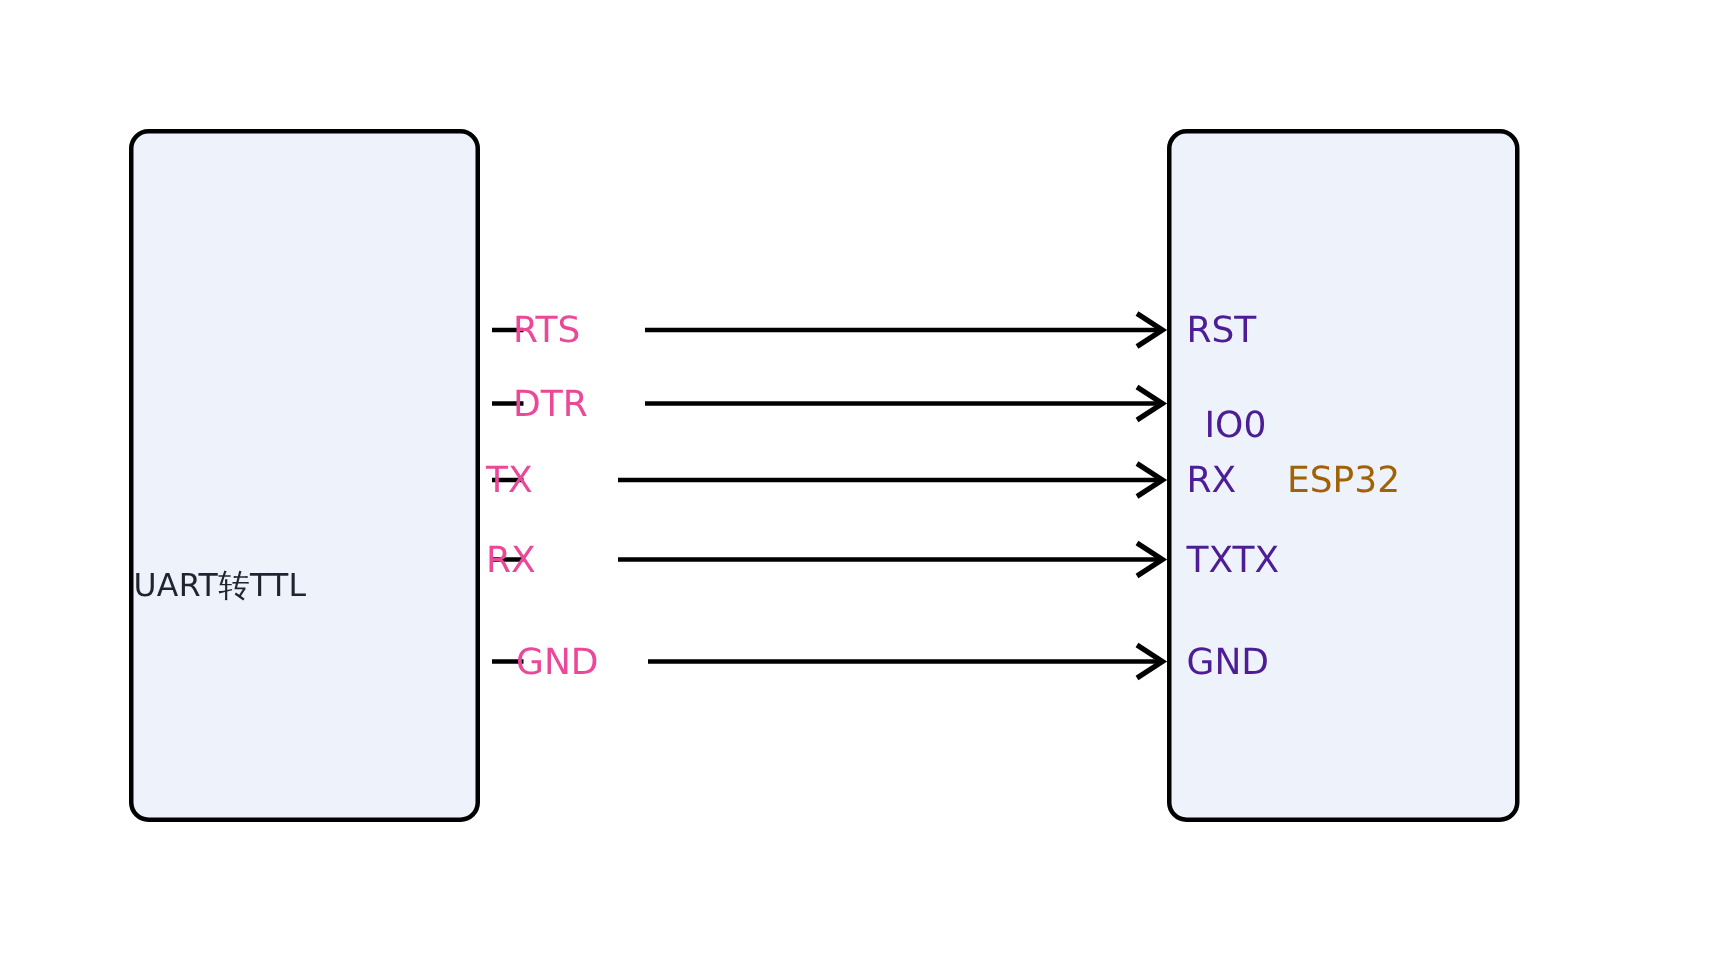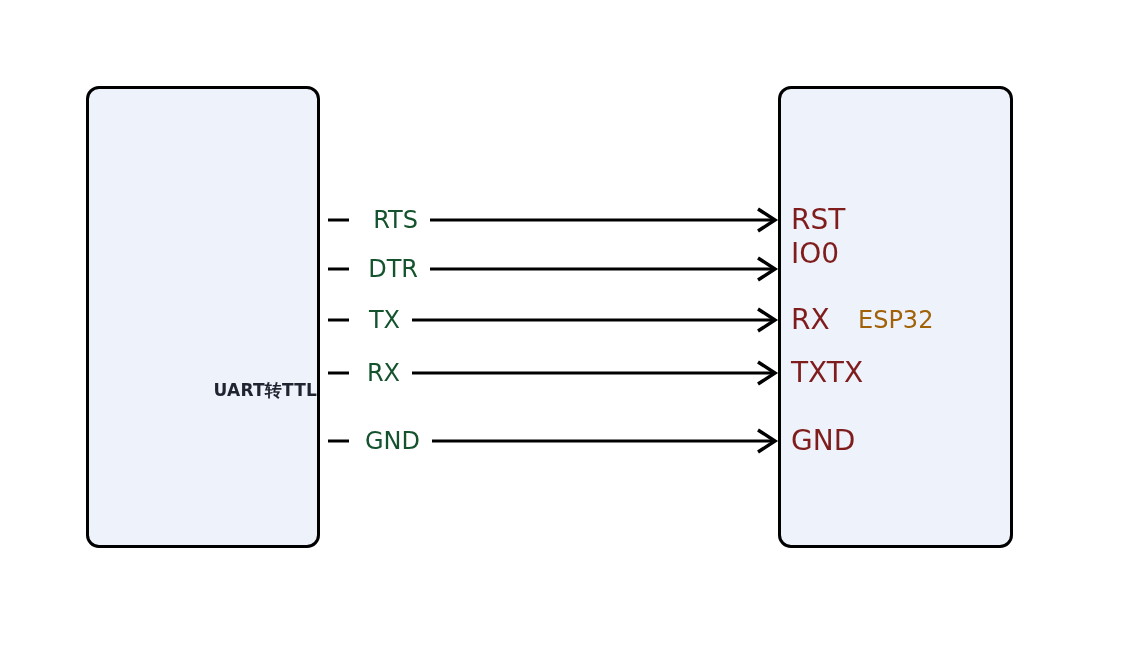--- a/index.html
+++ b/index.html
@@ -39,60 +39,59 @@
     top: 86px;
     width: 235px;
     height: 462px;
   }
 
   
   .box-caption {
     position: absolute;
     left: 0;
     right: 0;
-    text-align: right;
+    text-align: left;
     color: #1f2430;
-    font-size: 17px;
+    font-size: 21px;
     line-height: 36px;
     letter-spacing: 0.2px;
     white-space: nowrap;
-    font-weight: bold;
   }
   #box-left-caption {
     top: 283px;
   }
   .caption-line { display: block; }
 
   
   #wires {
     position: absolute;
     left: 0;
     top: 0;
     width: 1145px;
     height: 650px;
     pointer-events: none;
   }
 
   
   .pin-label-left {
     position: absolute;
-    color: #14532d;
+    color: #ec4899;
     font-size: 24px;
     line-height: 24px;
     white-space: nowrap;
-    text-align: right;
+    text-align: left;
     width: 76px;
   }
 
   
   .pin-label-right {
     position: absolute;
     left: 791px;
-    color: #7f1d1d;
-    font-size: 28px;
+    color: #4c1d95;
+    font-size: 24px;
     line-height: 24px;
     white-space: nowrap;
   }
   .chip-name {
     position: absolute;
     left: 858px;
     color: #a16207;
     font-size: 24px;
     line-height: 24px;
     white-space: nowrap;
@@ -131,21 +130,21 @@
 
   <div id="pin-labels-left">
       <div class="pin-label-left" style="top: 208px; left: 342px;">RTS</div>
       <div class="pin-label-left" style="top: 257px; left: 342px;">DTR</div>
       <div class="pin-label-left" style="top: 308px; left: 324px;">TX</div>
       <div class="pin-label-left" style="top: 361px; left: 324px;">RX</div>
       <div class="pin-label-left" style="top: 429px; left: 344px;">GND</div>
     </div>
   <div id="pin-labels-right">
       <div class="pin-label-right" style="top: 208px;">RST</div>
-      <div class="pin-label-right" style="top: 242px;">IO0</div>
+      <div class="pin-label-right" style="top: 271px; margin-left: 12px;">IO0</div>
       <div class="pin-label-right" style="top: 308px;">RX</div>
       <div class="pin-label-right" style="top: 361px; text-align: right;">TXTX</div>
       <div class="pin-label-right" style="top: 429px;">GND</div>
     </div>
 
   <div class="chip-name" id="chip-name" style="top: 308px;">ESP32</div>
 
 </div>
 
 </body></html>

